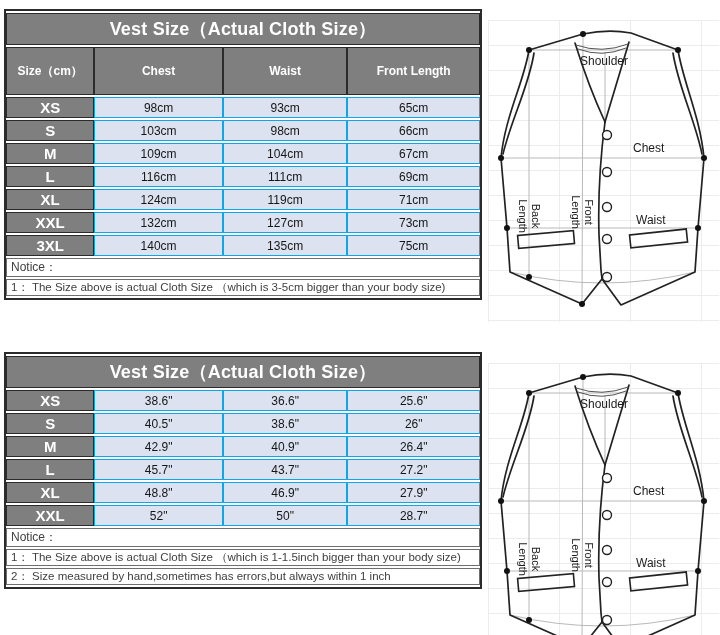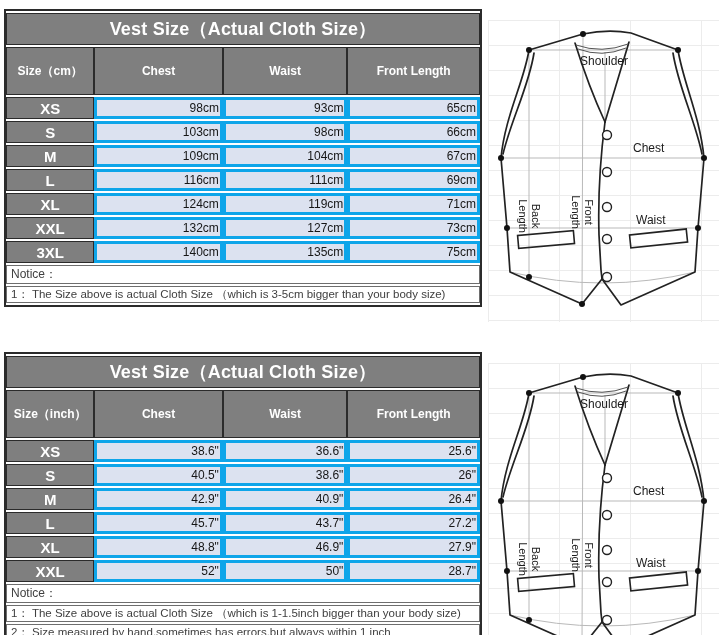--- a/index.html
+++ b/index.html
@@ -24,22 +24,22 @@
 
   td{box-sizing:border-box;overflow:hidden;}
   .gray{
     background:#7f7f7f;color:#ffffff;font-weight:bold;text-align:center;
     border:1px solid #2b2b2b;
   }
   .title-cell{height:32px;font-size:18px;letter-spacing:.2px;}
   .head-cell{height:48px;font-size:12px;}
   .size-cell{height:15px;font-size:15px;}
   .data-cell{
-    background:#dce2f0;color:#161616;text-align:right;
-    font-size:12px;height:21px;border:3px solid #0ea5e9;
+    background:#dce2f0;color:#161616;text-align:center;
+    font-size:12px;height:21px;border:1px solid #0ea5e9;
   }
   .notice-cell{
     background:#ffffff;color:#404040;text-align:left;
     border:1px solid #6e6e6e;font-size:11.5px;padding:0 4px;height:15px;
     white-space:nowrap;
   }
   .notice-label-cell{height:13px;font-size:12px;}
 
   .vest-panel{
     width:231px;height:302px;margin-left:6px;margin-top:11px;
@@ -187,26 +187,20 @@
         <col class="c0">
         <col class="c1">
         <col class="c2">
         <col class="c3">
       </colgroup>
     <tbody>
         <tr>
       <td colspan="4" class="gray title-cell">Vest Size（Actual Cloth Size）</td>
     </tr>
     <tr>
-      <td class="gray head-cell">Size（inch）</td>
-      <td class="gray head-cell">Chest</td>
-      <td class="gray head-cell">Waist</td>
-      <td class="gray head-cell">Front Length</td>
-    </tr>
-    <tr>
       <td class="gray size-cell">XS</td>
       <td class="data-cell">38.6"</td>
       <td class="data-cell">36.6"</td>
       <td class="data-cell">25.6"</td>
     </tr>
     <tr>
       <td class="gray size-cell">S</td>
       <td class="data-cell">40.5"</td>
       <td class="data-cell">38.6"</td>
       <td class="data-cell">26"</td>

